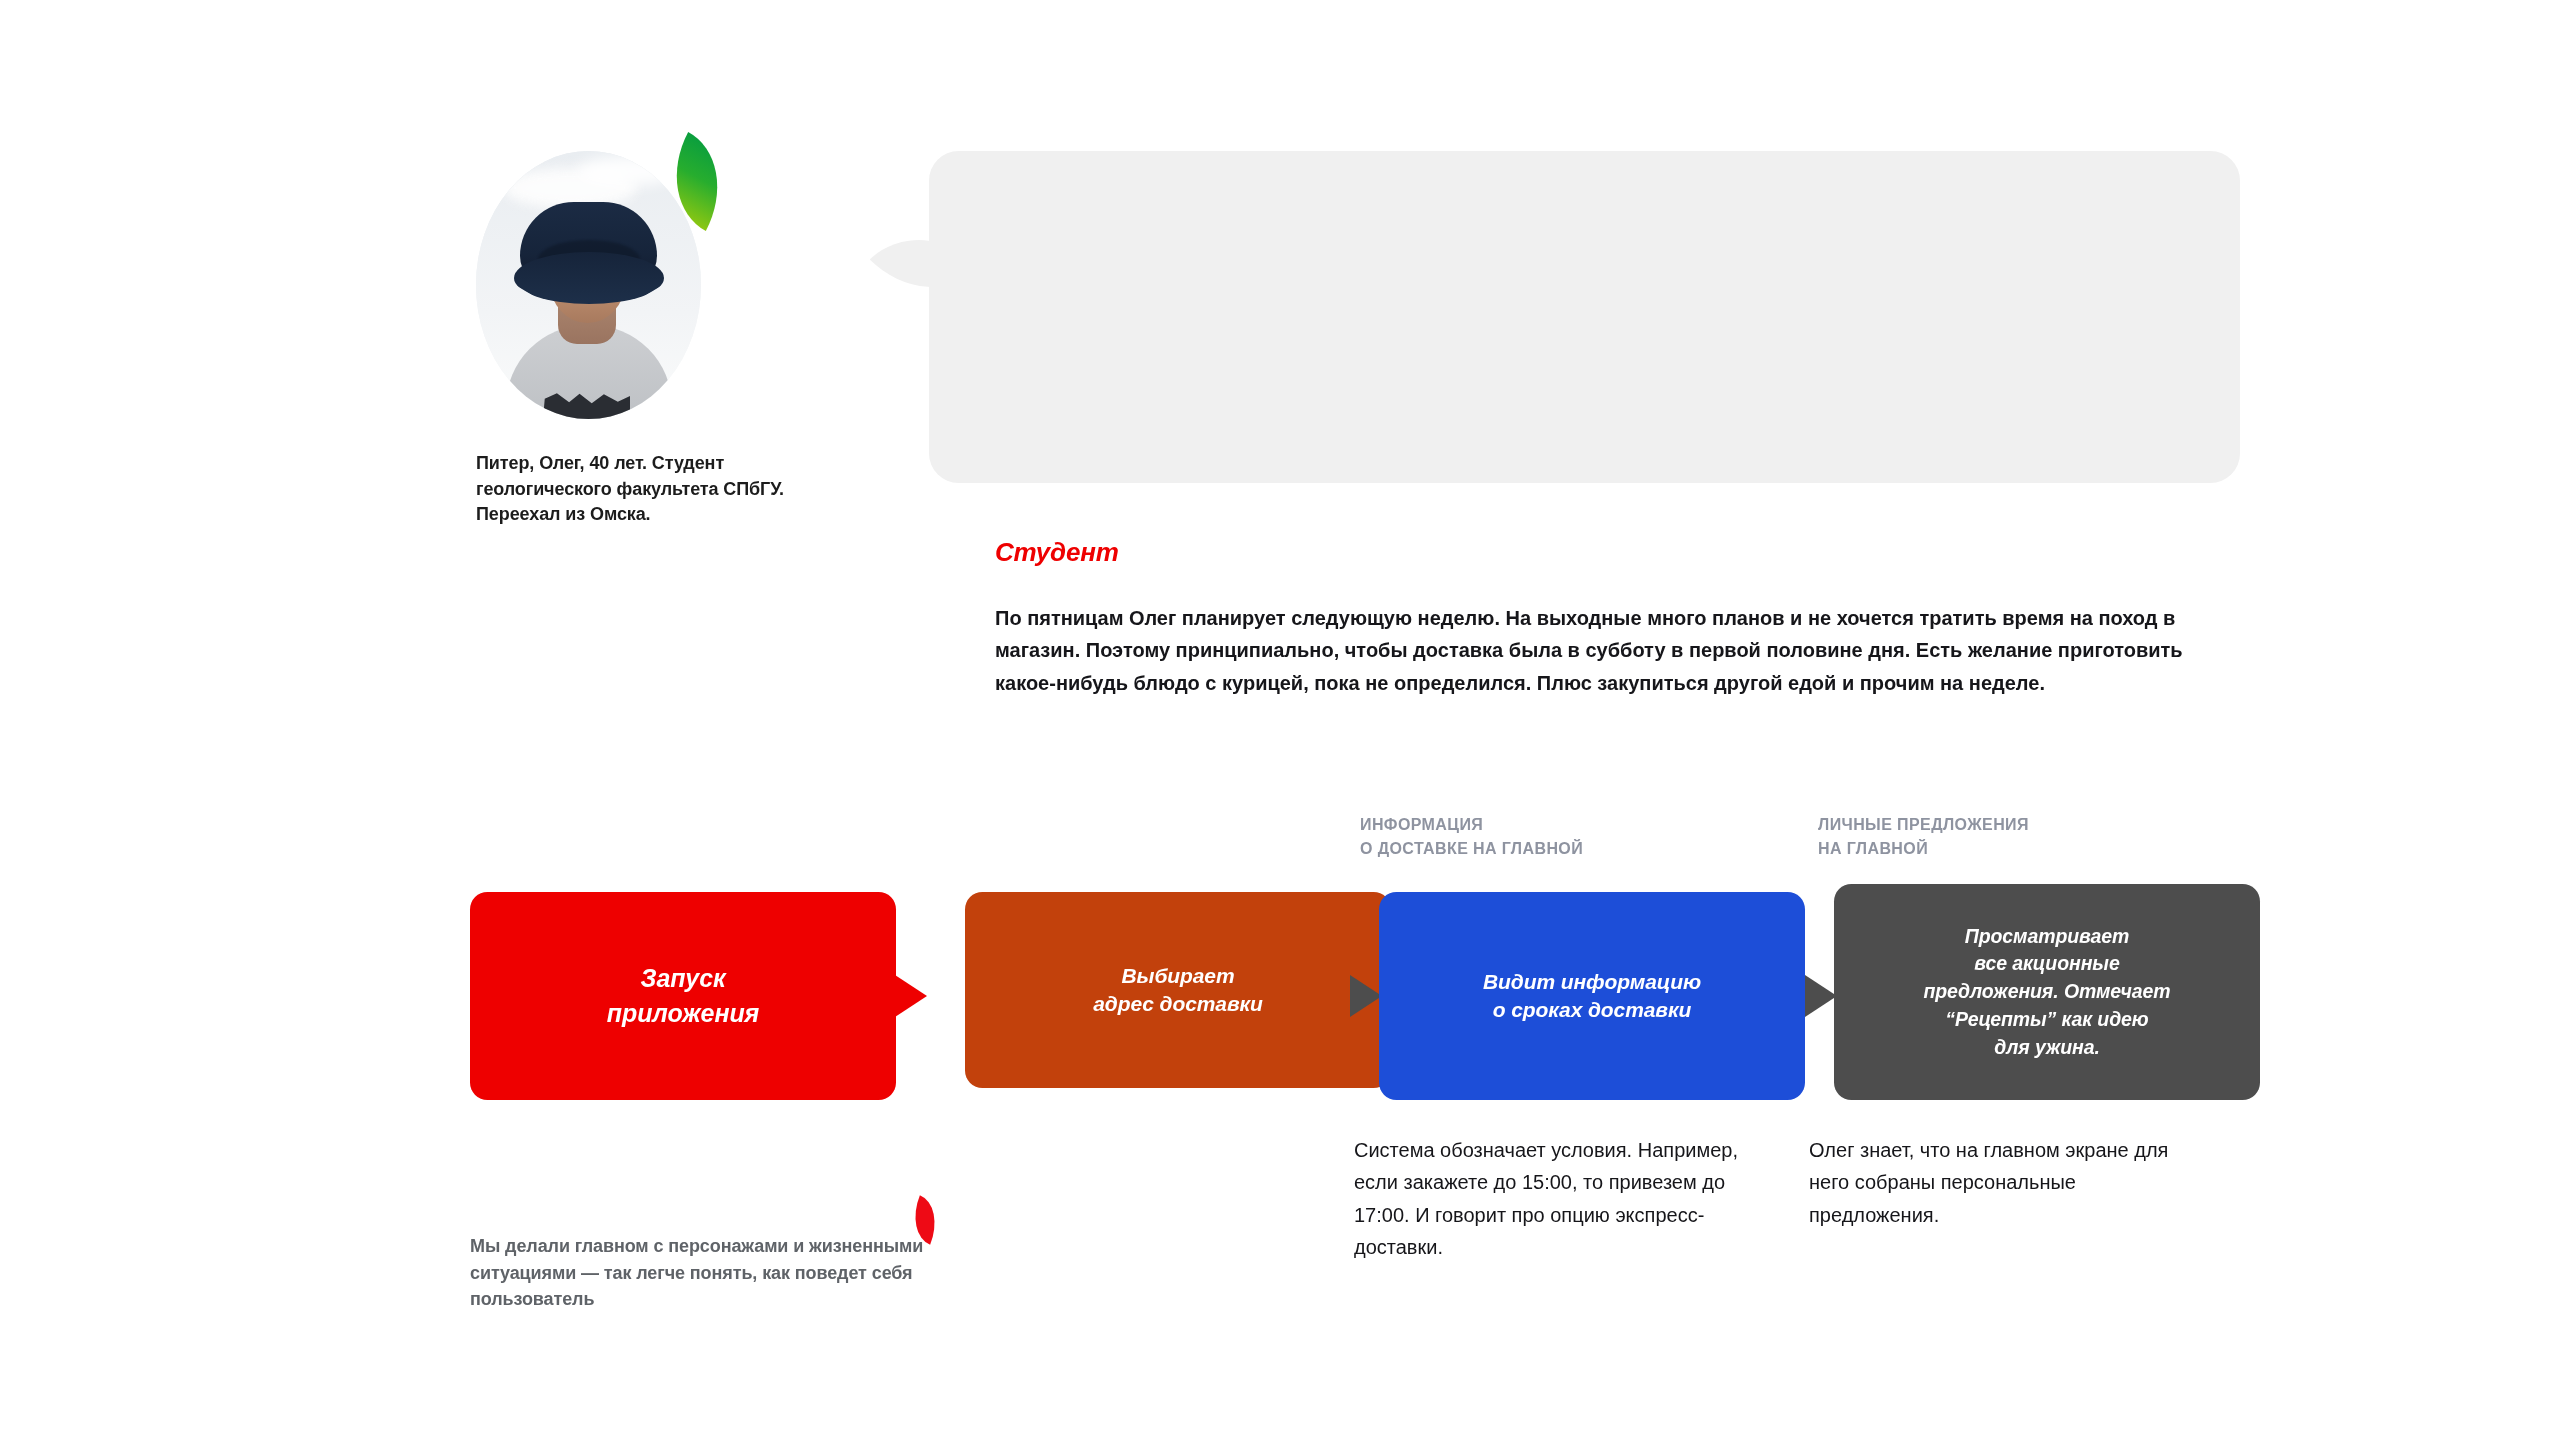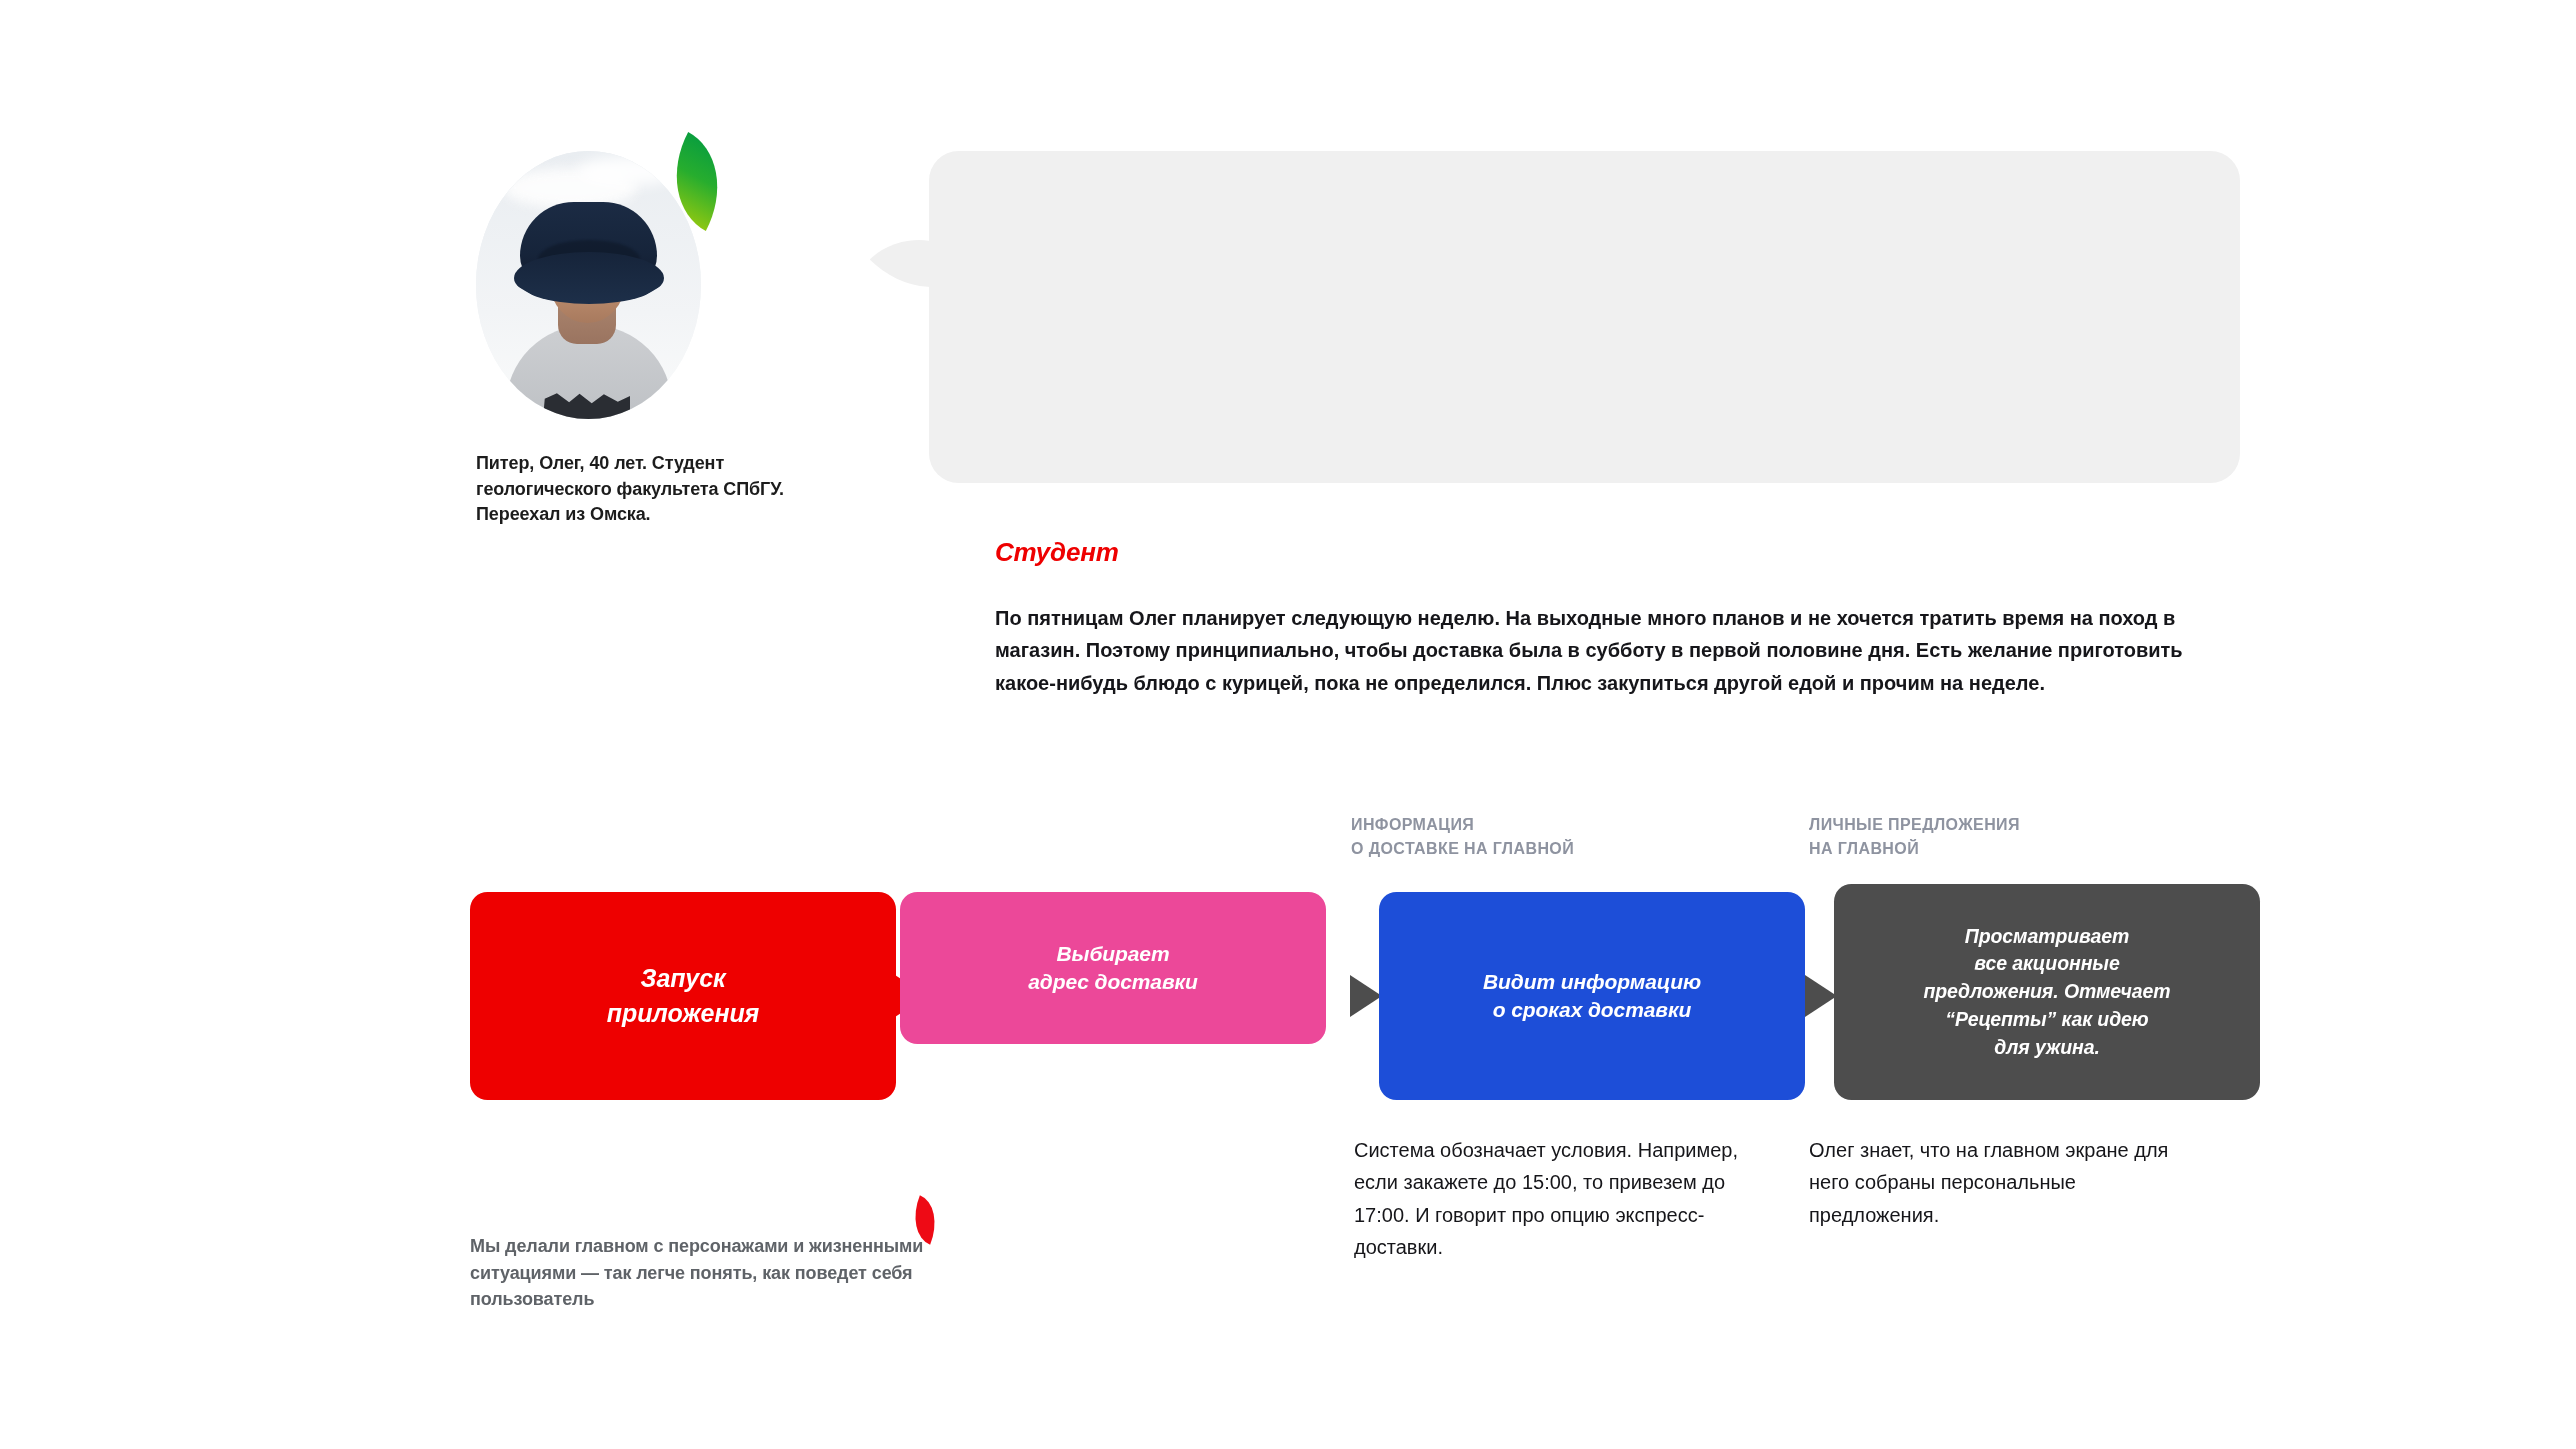--- a/index.html
+++ b/index.html
@@ -82,31 +82,31 @@
 
   
   #situation-heading{left:995px;top:537px;
      font-size:26px;font-weight:bold;font-style:italic;color:#ee0000;
      letter-spacing:-0.2px;}
   #situation-text{left:995px;top:602px;width:1214px;
      font-size:20px;font-weight:bold;line-height:1.62;color:#16161a;}
 
   
   .flow-label{font-size:16px;font-weight:bold;color:#8e93a0;
-     line-height:1.52;letter-spacing:0.4px;}
+     line-height:1.52;letter-spacing:0.4px;margin-left:9px;}
   #flow-label-3{left:1351px;top:813px;width:349px;}
   #flow-label-4{left:1809px;top:813px;width:349px;}
 
   .flow-box{border-radius:17.4px;display:flex;align-items:center;
      justify-content:center;text-align:center;}
   .flow-box .t{font-size:21px;font-weight:bold;font-style:italic;
      color:#ffffff;line-height:1.35;letter-spacing:-0.1px;}
   #flow-box-1{left:470px;top:892px;width:426px;height:208px;background:#ee0000;}
   #flow-box-1 .t{font-size:25px;line-height:1.4;}
-  #flow-box-2{left:900px;top:892px;width:426px;height:152px;background:#ec4899;}
+  #flow-box-2{left:965px;top:892px;width:426px;height:196px;background:#c2410c;}
   #flow-box-3{left:1379px;top:892px;width:426px;height:208px;background:#1d4ed8;}
   #flow-box-4{left:1834px;top:884px;width:426px;height:216px;background:#4d4d4d;}
   #flow-box-4 .t{font-size:19.5px;line-height:1.42;font-style:italic;}
 
   .flow-arrow{width:32px;height:42px;}
   #flow-arrow-1{left:895px;top:975px;
      background:#ee0000;clip-path:polygon(0 0,100% 50%,0 100%);}
   #flow-arrow-2{left:1350px;top:975px;
      background:#4d4d4d;clip-path:polygon(0 0,100% 50%,0 100%);}
   #flow-arrow-3{left:1805px;top:975px;

